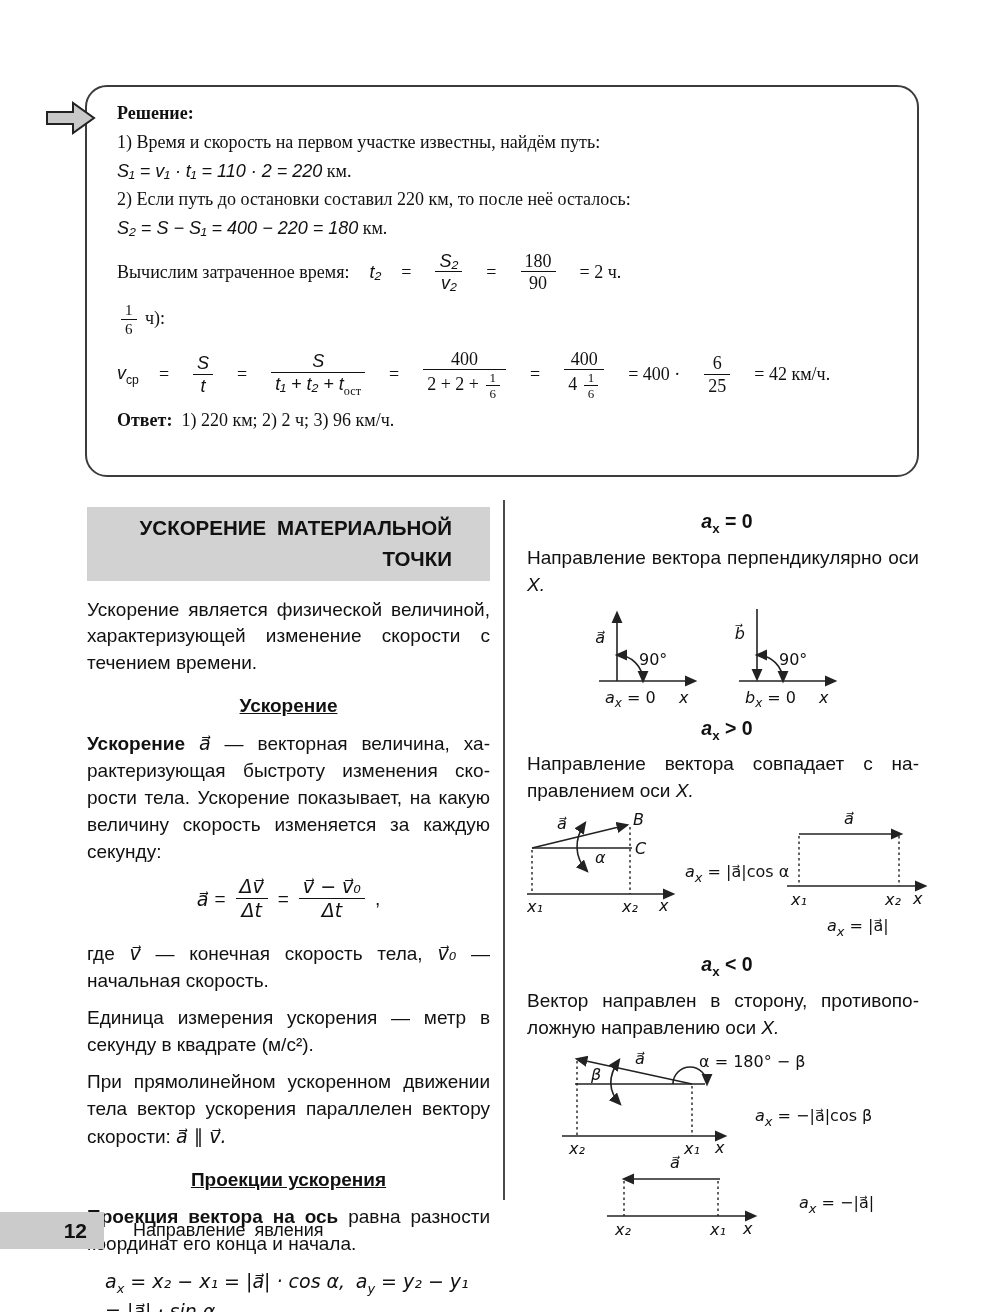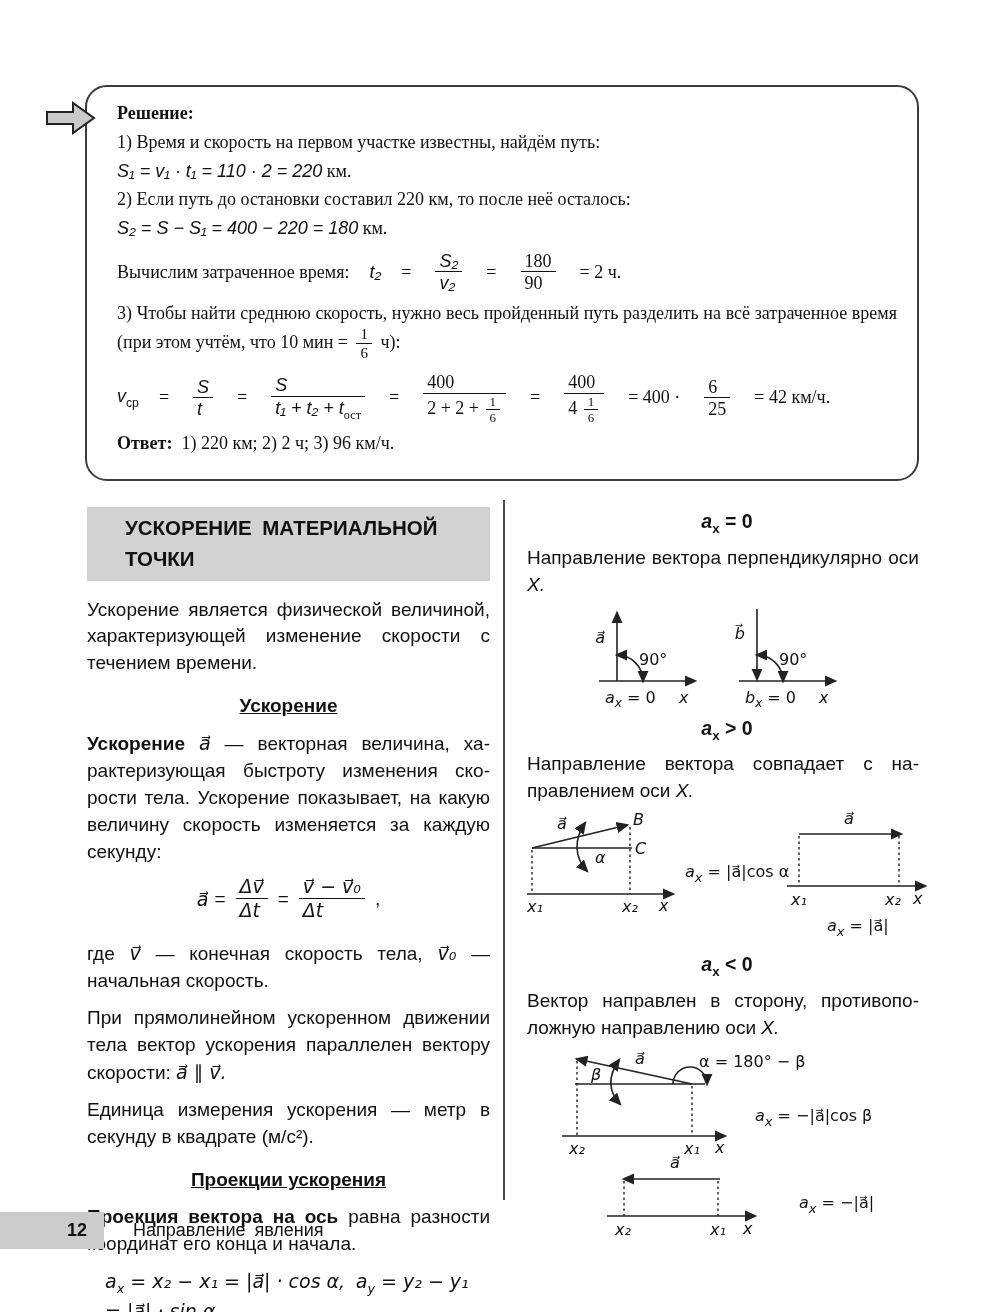--- a/index.html
+++ b/index.html
@@ -9,52 +9,52 @@
   
   .solution-box{position:absolute;left:85px;top:85px;width:834px;min-height:392px;
       box-sizing:border-box;border:2px solid #3c3c3c;border-radius:22px;
       padding:10px 20px 18px 30px;background:#fff;
       font-family:"Liberation Serif",serif;font-size:18px;line-height:1.32;}
   .solution-box p{margin:5px 0;text-align:justify;}
   .sol-title{font-weight:bold;}
   .ms{font-style:italic;font-family:Liberation Sans, sans-serif;}
   .block-arrow{position:absolute;left:-42px;top:14px;}
 
-  .frac{display:inline-block;vertical-align:middle;text-align:left;margin:0 4px;line-height:1.15;}
+  .frac{display:inline-block;vertical-align:middle;text-align:center;margin:0 4px;line-height:1.15;}
   .frac > .num{display:block;padding:0 4px;}
   .frac > .den{display:block;border-top:1.4px solid #111;padding:1px 4px 0 4px;}
   .frac.small{font-size:13px;margin:0 2px;vertical-align:middle;line-height:1.05;}
   sub{font-size:68%;}
   .eqrow{display:flex;align-items:center;gap:20px;margin:10px 0 8px 0;flex-wrap:nowrap;}
   .inline-frac{font-size:15px;}
 
   
   .divider{position:absolute;left:503px;top:500px;width:2px;height:700px;background:#4a4a4a;}
 
   .left-col{position:absolute;left:87px;top:507px;width:403px;font-size:19px;line-height:1.42;}
-  .col-title{background:#d2d2d2;text-align:left;font-weight:bold;font-size:20.5px;
+  .col-title{background:#d2d2d2;text-align:right;font-weight:bold;font-size:20.5px;
       line-height:1.5;padding:6px 38px;word-spacing:5px;}
   .left-col p{text-align:justify;margin:10px 0;}
   .subhead{text-align:center;font-weight:bold;text-decoration:underline;margin:16px 0 8px 0;font-size:19px;}
   .mi{font-style:italic;font-family:"DejaVu Sans",sans-serif;}
   .c-formula{display:flex;justify-content:center;align-items:center;gap:6px;margin:10px 0;}
   .f-line{margin:6px 0;text-align:left;padding-left:18px;}
 
   .right-col{position:absolute;left:527px;top:500px;width:400px;font-size:19px;line-height:1.42;}
   .r-head{text-align:center;font-weight:bold;font-size:19.5px;margin:8px 0 4px 0;}
   .right-col p{text-align:justify;margin:6px 8px 4px 0;}
   .dgm{display:block;}
   .dgm text{font-family:"DejaVu Sans",sans-serif;font-size:16px;fill:#111;}
   .ln{stroke:#222;stroke-width:1.6;fill:none;}
   .dash{stroke:#222;stroke-width:1.4;fill:none;stroke-dasharray:2.5 3;}
 
   
   .footer-box{position:absolute;left:0;top:1212px;width:104px;height:37px;background:#cbcbcb;
       display:flex;align-items:center;justify-content:flex-end;box-sizing:border-box;
-      padding-right:17px;font-weight:bold;font-size:18px;}
+      padding-right:17px;font-weight:bold;font-size:21px;}
   .footer-text{position:absolute;left:133px;top:1212px;height:37px;display:flex;align-items:center;
       font-size:18px;word-spacing:4px;}
 </style>
 </head>
 <body>
 
 <div class="page">
 
   <div class="solution-box">
     <svg class="block-arrow" width="52" height="34" viewBox="0 0 52 34">
@@ -76,21 +76,20 @@
       </span>
       <span>=</span>
       <span class="frac">
         <span class="num">180</span>
         <span class="den">90</span>
       </span>
       <span>= 2 ч.</span>
     </div>
 
     <p>
-      <span>3) Чтобы найти среднюю скорость, нужно весь пройденный путь разделить на всё затраченное время (при этом учтём, что 10 мин = </span>
       <span class="frac inline-frac">
         <span class="num">1</span>
         <span class="den">6</span>
       </span>
       <span> ч):</span>
     </p>
 
     <div class="eqrow">
       <span class="ms"><span>v</span><sub style="font-style:normal">ср</sub></span>
       <span>=</span>
@@ -159,25 +158,25 @@
       </span>
       <span>,</span>
     </div>
     <p style="margin-top:18px">
       <span>где</span>
       <span class="mi">v⃗</span>
       <span>— конечная скорость тела,</span>
       <span class="mi">v⃗₀</span>
       <span>— начальная скорость.</span>
     </p>
+    <p>Единица измерения ускорения — метр в секунду в квадрате (м/с²).</p>
     <p>
       <span>При прямолинейном ускоренном движе­нии тела вектор ускорения параллелен вектору скорости:</span>
       <span class="mi">a⃗ ∥ v⃗.</span>
     </p>
-    <p>Единица измерения ускорения — метр в секунду в квадрате (м/с²).</p>
     <div class="subhead">Проекции ускорения</div>
     <p>
       <b>Проекция вектора на ось</b>
       <span>равна разности координат его конца и начала.</span>
     </p>
     <div class="f-line">
       <span class="mi">a</span><sub class="mi">x</sub><span class="mi"> = x₂ − x₁ = |a⃗| · cos α,</span>&nbsp;
       <span class="mi">a</span><sub class="mi">y</sub><span class="mi"> = y₂ − y₁ = |a⃗| · sin α,</span>
     </div>
 

